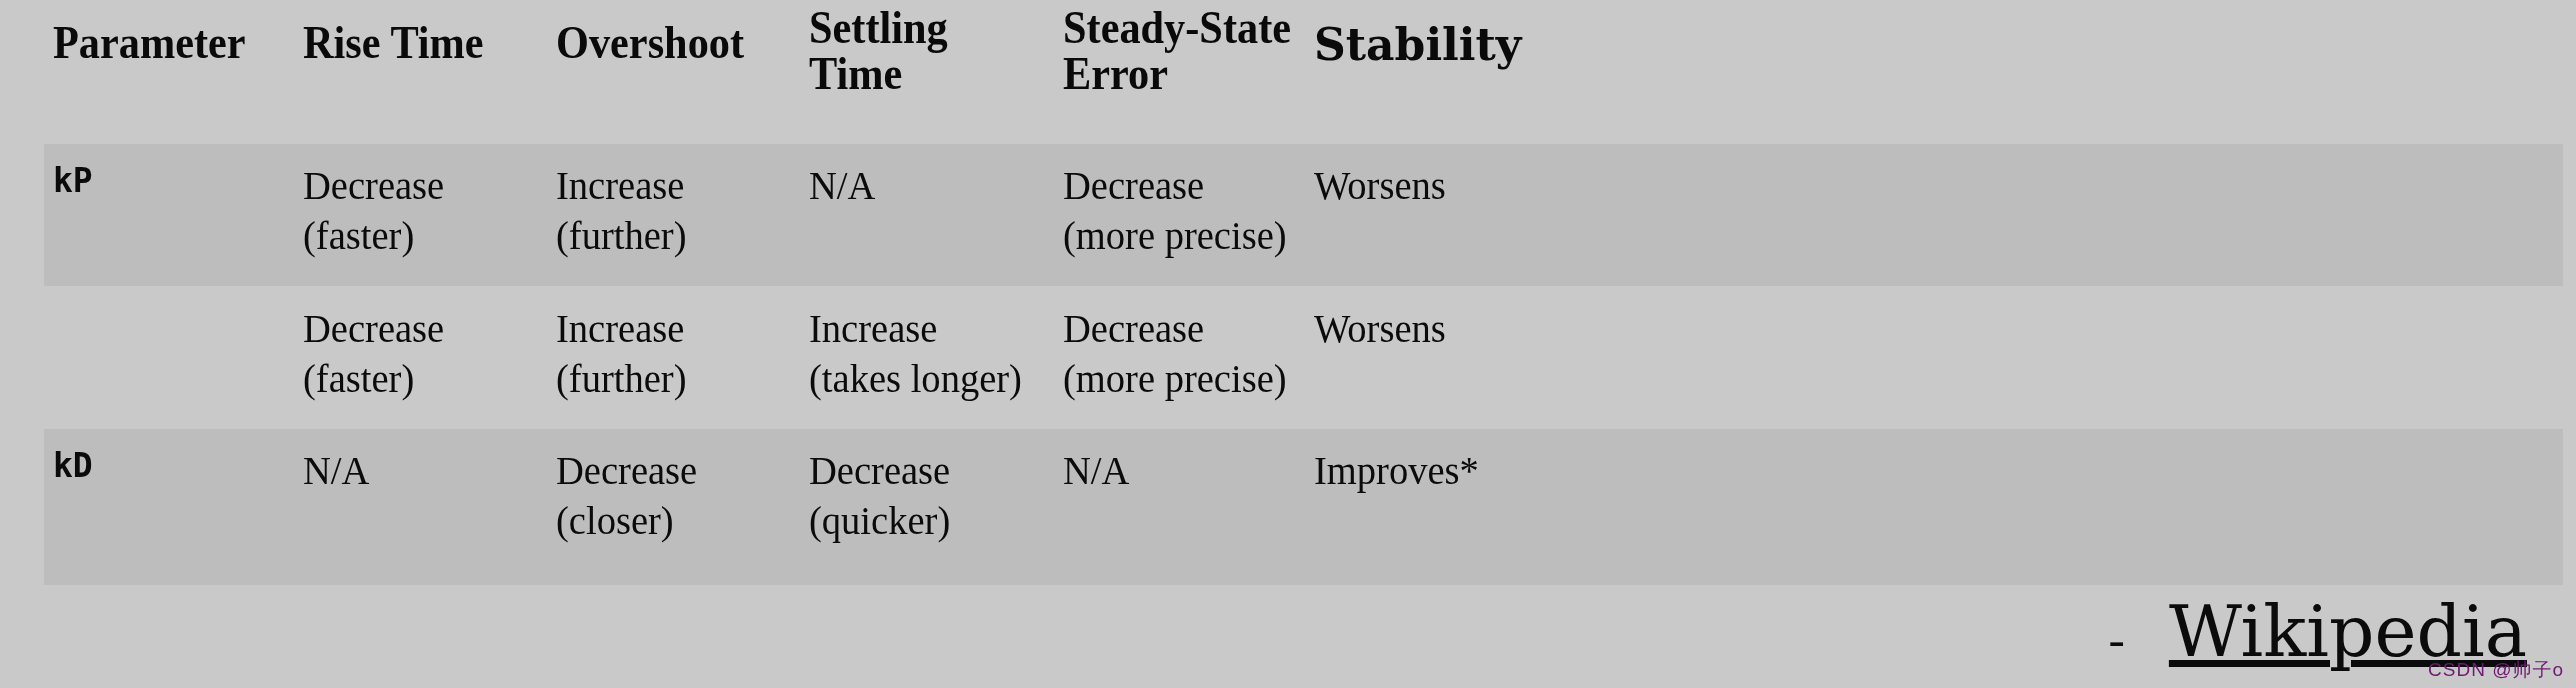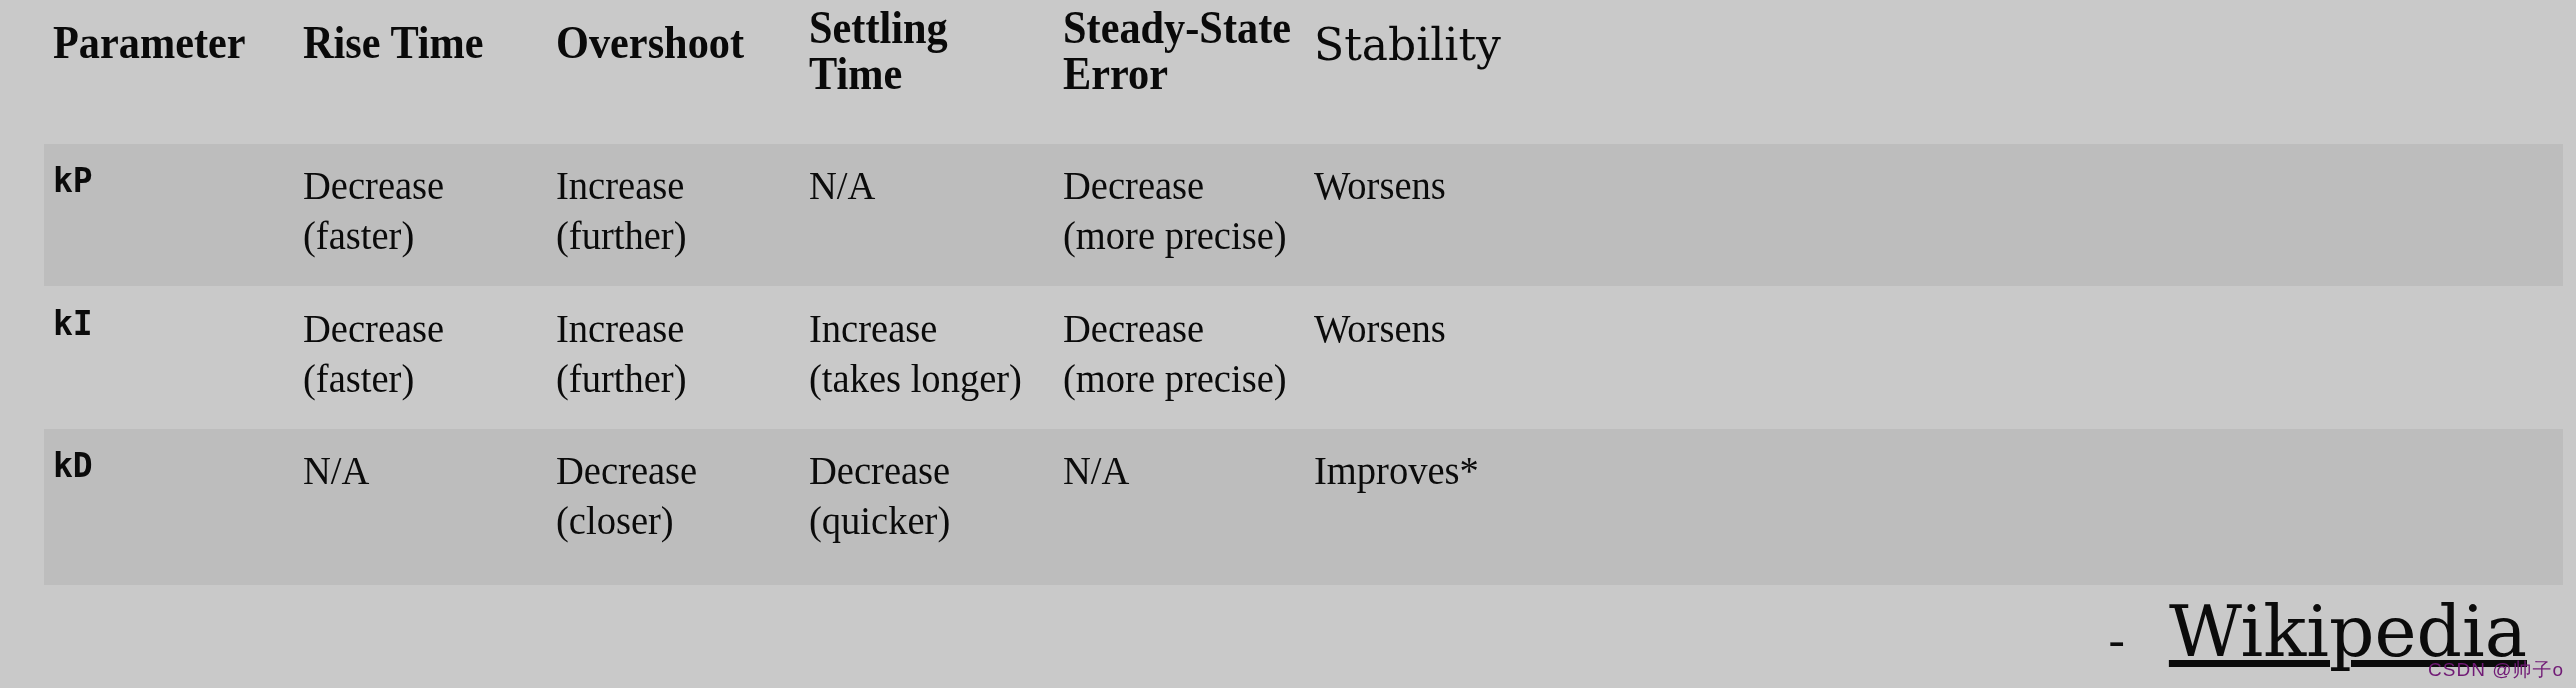--- a/index.html
+++ b/index.html
@@ -60,21 +60,21 @@
   .hcell.two-line { top: 5px; }
 
   .hcell.h0 { left: 47px;   width: 247px; }
   .hcell.h1 { left: 297px;  width: 249px; }
   .hcell.h2 { left: 550px;  width: 249px; }
   .hcell.h3 { left: 803px;  width: 247px; }
   .hcell.h4 { left: 1057px; width: 251px; }
   .hcell.h5 {
     left: 1308px;
     width: 247px;
-    font-weight: normal;
+    font-weight: bold;
     font-size: 44px;
     top: 22px;
     transform: scaleX(1.0);
     font-family: "DejaVu Serif", "Liberation Serif", serif;
   }
 
   
   .row {
     position: absolute;
     left: 0;
@@ -178,21 +178,20 @@
 (faster)</div>
     <div class="cell c2">Increase
 (further)</div>
     <div class="cell c3">N/A</div>
     <div class="cell c4">Decrease
 (more precise)</div>
     <div class="cell c5">Worsens</div>
   </div>
 
   <div class="row r1">
-    <div class="cell c0">kI</div>
     <div class="cell c1">Decrease
 (faster)</div>
     <div class="cell c2">Increase
 (further)</div>
     <div class="cell c3">Increase
 (takes longer)</div>
     <div class="cell c4">Decrease
 (more precise)</div>
     <div class="cell c5">Worsens</div>
   </div>

